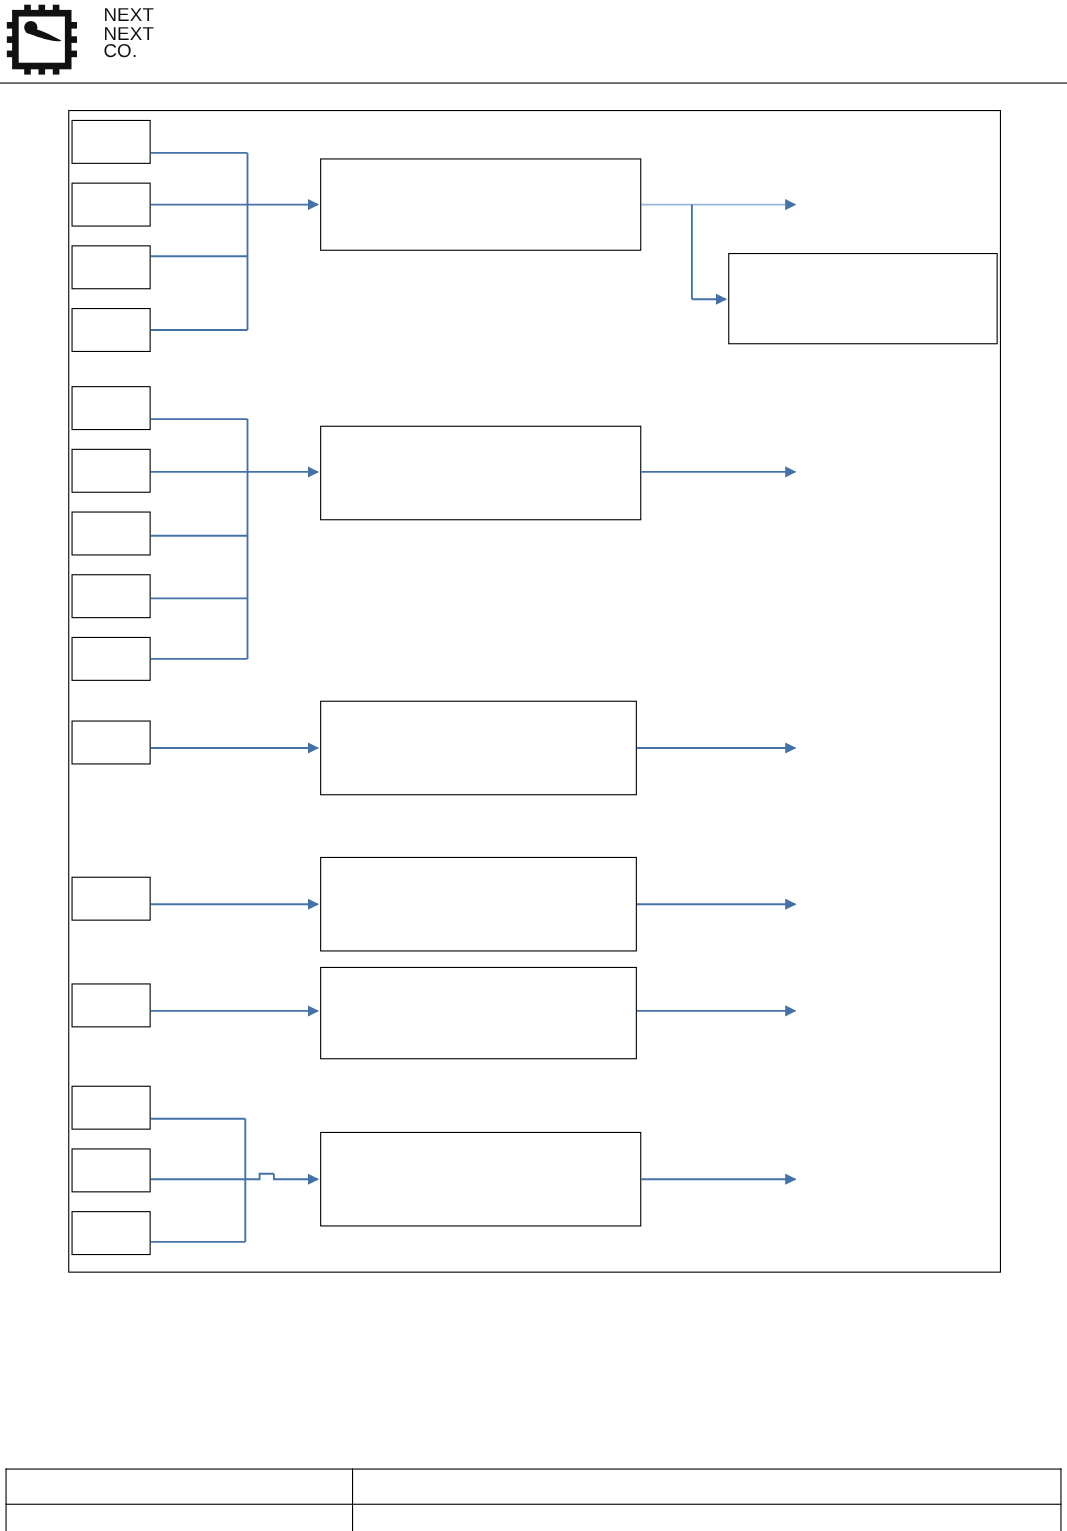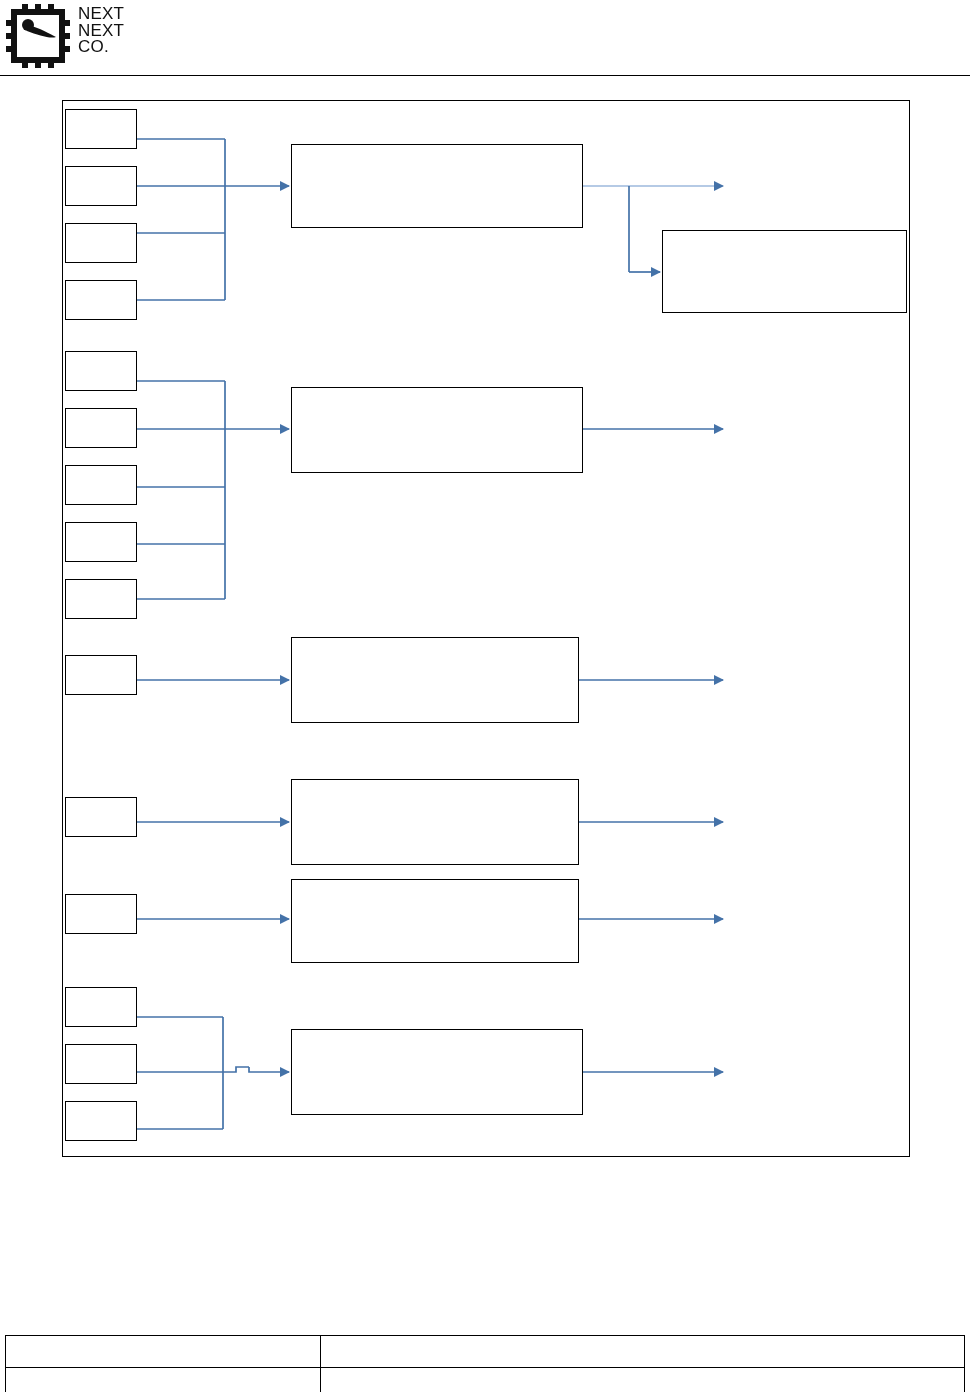--- a/index.html
+++ b/index.html
@@ -21,21 +21,21 @@
     position: absolute;
     left: 0; top: 0;
     width: 970px;
     height: 76px;
   }
   #brand-lockup {
     position: absolute;
     left: 6px; top: 4px;
     display: flex;
     align-items: flex-start;
-    gap: 8px;
+    gap: 24px;
   }
   #chip-logo-icon {
     width: 64px;
     height: 64px;
     display: block;
   }
   #brand-wordmark {
     margin-top: 2px;
     line-height: 0.98;
     font-family: "Liberation Sans", sans-serif;

